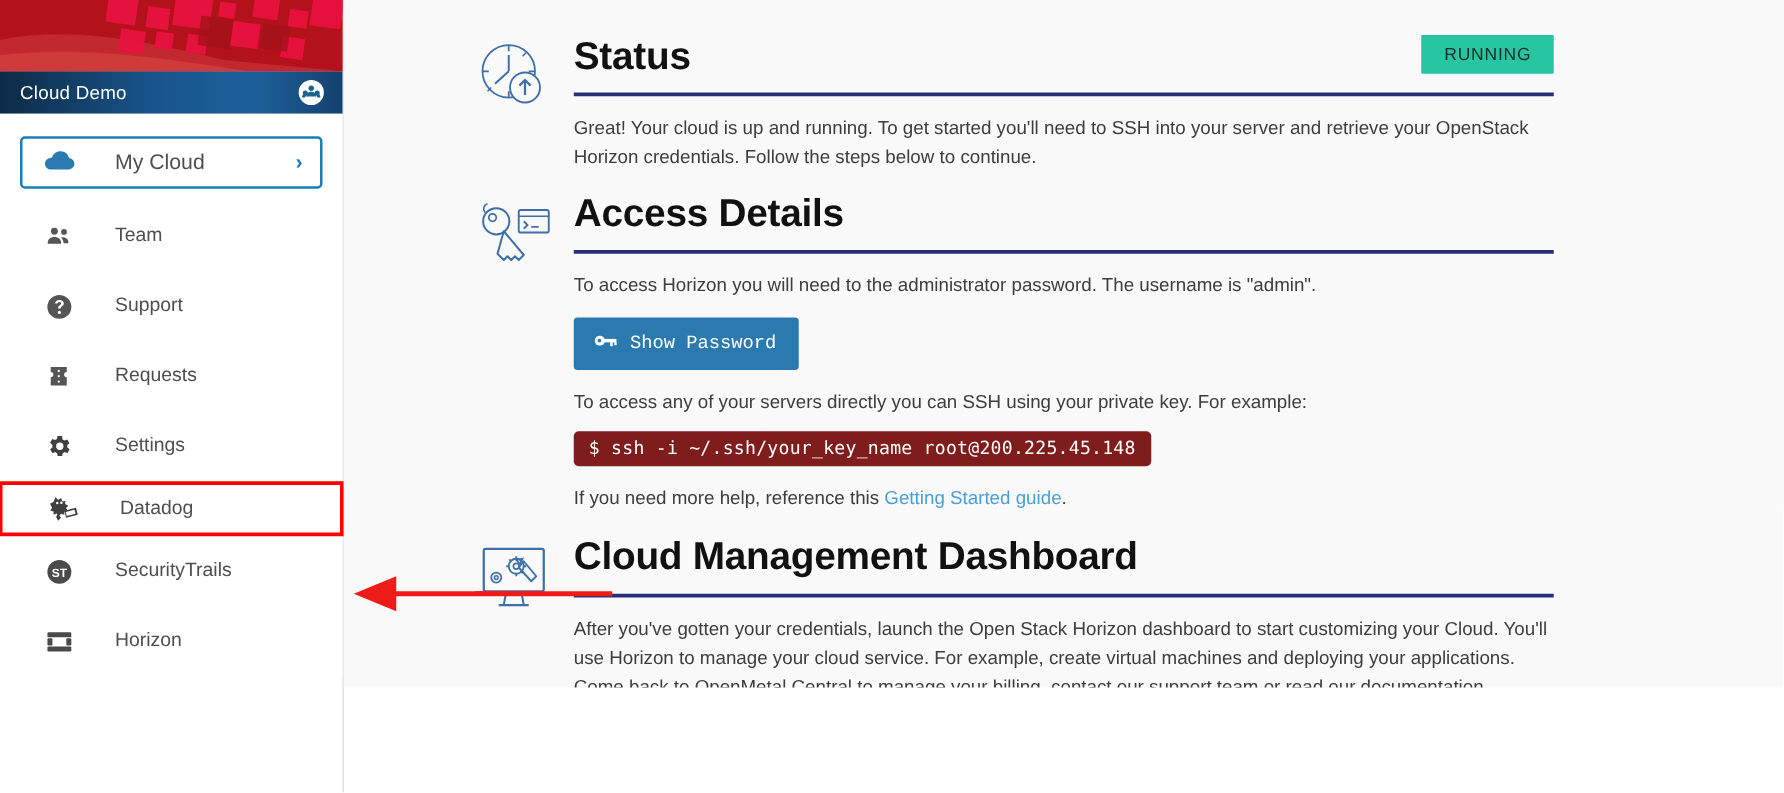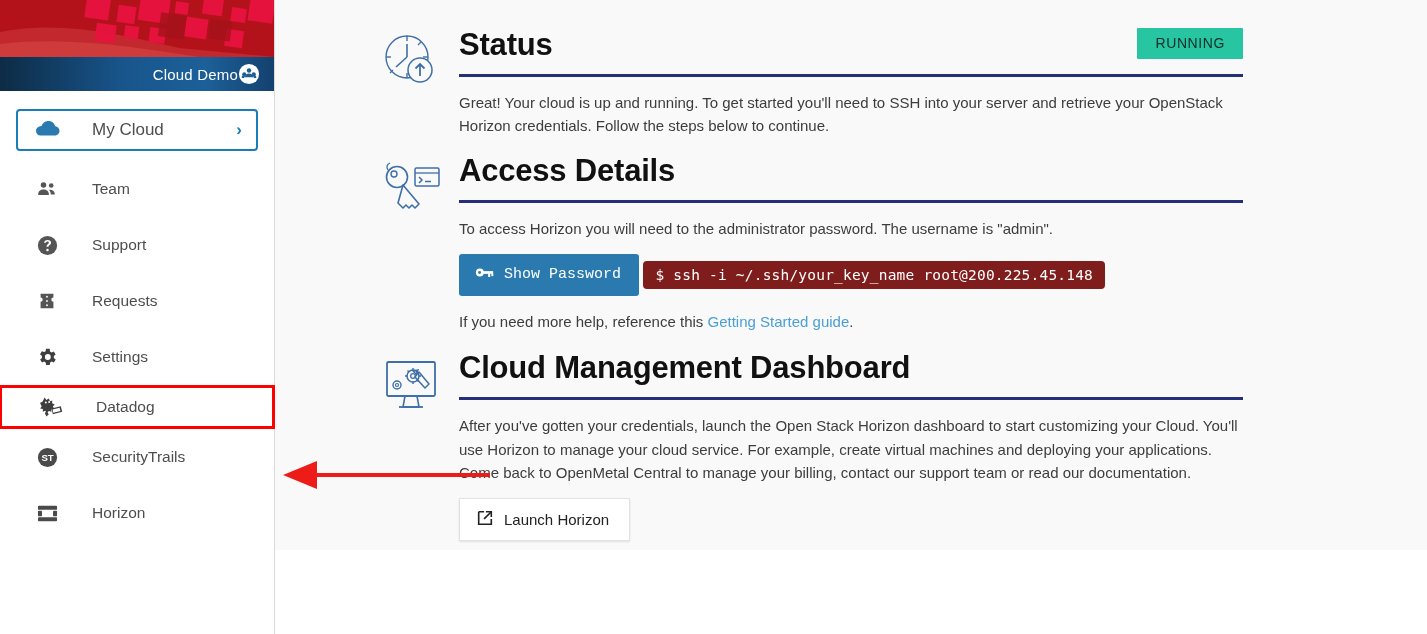--- a/index.html
+++ b/index.html
@@ -27,21 +27,20 @@
     overflow: hidden;
   }
   .banner svg { display:block; width:100%; height:100%; }
 
   .account-bar {
     height: 34px;
     background: linear-gradient(90deg,#0d2b45 0%,#18558c 45%,#1c6099 75%,#14416e 100%);
     display: flex; align-items: center;
     padding: 0 14px 0 16px;
     color: #ffffff;
-    text-align: right;
   }
   .account-name {
     font-size: 15px; letter-spacing: .2px;
     color:#ffffff; flex: 1;
   }
   .people-icon { width: 22px; height: 22px; display:block; }
 
   .nav { padding-top: 14px; background:#fff; }
   .nav-item {
     display: flex; align-items: center;
@@ -371,20 +370,21 @@
               <circle cx="5.6" cy="7" r="4.6"></circle>
               <circle cx="5.3" cy="7" r="1.7" fill="#2a7ab0"></circle>
               <rect x="9" y="5.4" width="12" height="3.2"></rect>
               <rect x="15.2" y="8.2" width="2.4" height="4"></rect>
               <rect x="19" y="8.2" width="2.2" height="3"></rect>
             </svg>
           </span>
           <span>Show Password</span>
         </button>
 
+        <p class="body">To access any of your servers directly you can SSH using your private key. For example:</p>
 
         <div class="code">$ ssh -i ~/.ssh/your_key_name root@200.225.45.148</div>
 
         <p class="body">
           <span>If you need more help, reference this </span><a class="link" href="#">Getting Started guide</a><span>.</span>
         </p>
       </div>
 
       <div class="section" style="margin-top:18px;">
         <div class="sec-icon" style="top:6px;">

